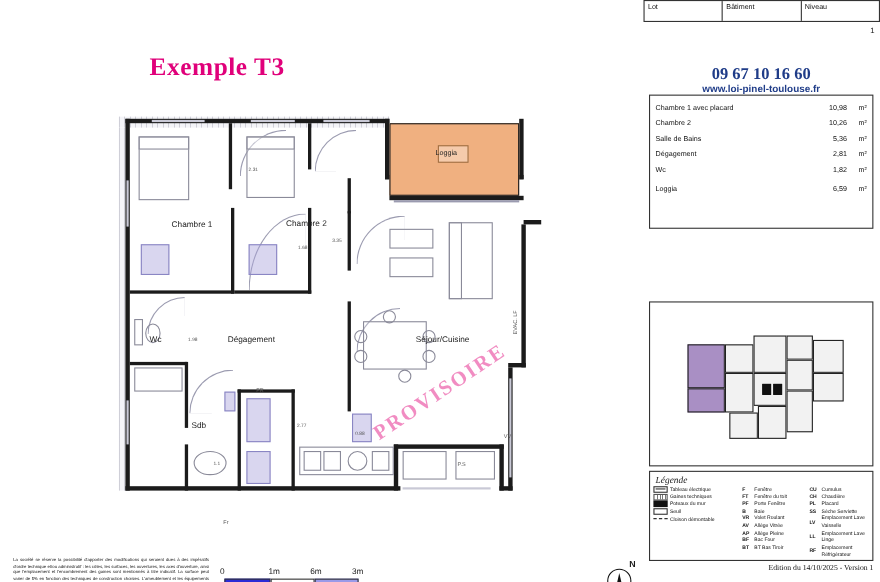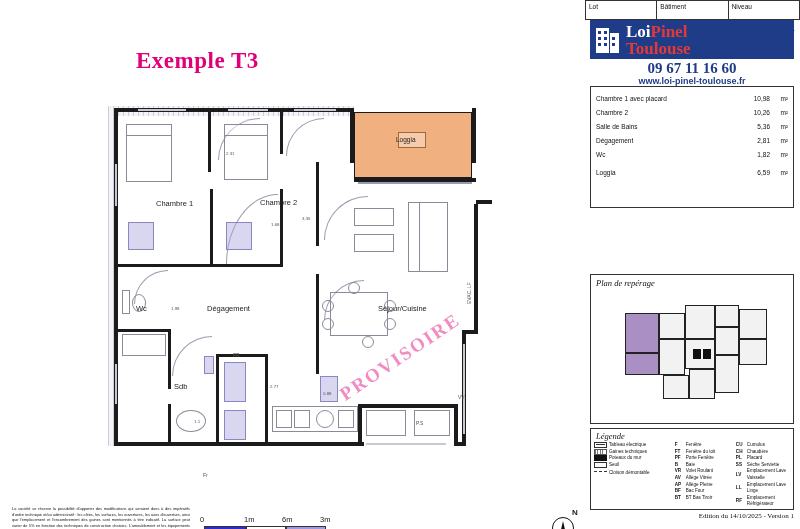--- a/index.html
+++ b/index.html
@@ -360,44 +360,22 @@
     </div>
     <div class="cell">
       <span>Bâtiment</span>
     </div>
     <div class="cell">
       <span>Niveau</span>
       <span style="position:absolute; right:4px; bottom:-13px; font-size:7px;">1</span>
     </div>
   </div>
 
-  <div id="logo">
-    <div class="bld">
-      <div class="b1"></div>
-      <div class="b2"></div>
-      <div class="w" style="left:8px;  top:11px;"></div>
-      <div class="w" style="left:14px; top:11px;"></div>
-      <div class="w" style="left:8px;  top:17px;"></div>
-      <div class="w" style="left:14px; top:17px;"></div>
-      <div class="w" style="left:8px;  top:23px;"></div>
-      <div class="w" style="left:14px; top:23px;"></div>
-      <div class="w" style="left:22px; top:17px;"></div>
-      <div class="w" style="left:22px; top:23px;"></div>
-    </div>
-    <div class="txt">
-      <div class="l1">
-        <span>Loi</span><span class="hi">Pinel</span>
-      </div>
-      <div class="l2">
-        <span class="hi">Toulouse</span>
-      </div>
-    </div>
-  </div>
-
-  <div id="phone">09 67 11 16 60</div>
+
+  <div id="phone">09 67 10 16 60</div>
   <div id="website">www.loi-pinel-toulouse.fr</div>
 
   <div class="rbox" id="surf">
     <div style="height:4px;"></div>
     <div class="row">
       <span class="nm">Chambre 1 avec placard</span>
       <span class="vl">10,98</span>
       <span class="un">m²</span>
     </div>
     <div class="row">
@@ -424,21 +402,20 @@
       <div style="height:4px;"></div>
       <div class="row">
         <span class="nm">Loggia</span>
         <span class="vl">6,59</span>
         <span class="un">m²</span>
       </div>
     </div>
   </div>
 
   <div class="rbox" id="rep">
-    <div class="ttl">Plan de repérage</div>
     <div class="mini">
       <div class="mu sel" style="left:22px; top:18px; width:34px; height:40px;"></div>
       <div class="mu sel" style="left:22px; top:58px; width:34px; height:22px;"></div>
       <div class="mu" style="left:56px;  top:18px; width:26px; height:26px;"></div>
       <div class="mu" style="left:56px;  top:44px; width:26px; height:36px;"></div>
       <div class="mu" style="left:82px;  top:10px; width:30px; height:34px;"></div>
       <div class="mu" style="left:82px;  top:44px; width:30px; height:30px;"></div>
       <div class="mu" style="left:112px; top:10px; width:24px; height:22px;"></div>
       <div class="mu" style="left:112px; top:32px; width:24px; height:28px;"></div>
       <div class="mu" style="left:136px; top:14px; width:28px; height:30px;"></div>

